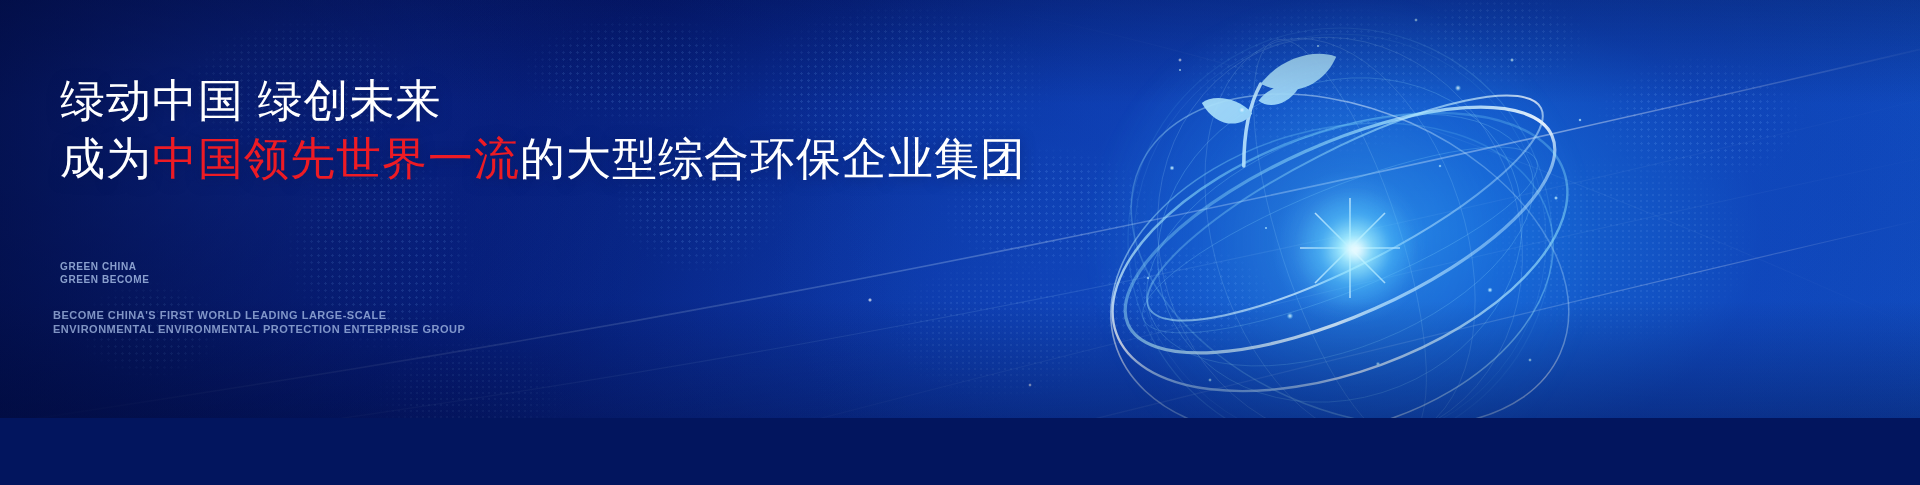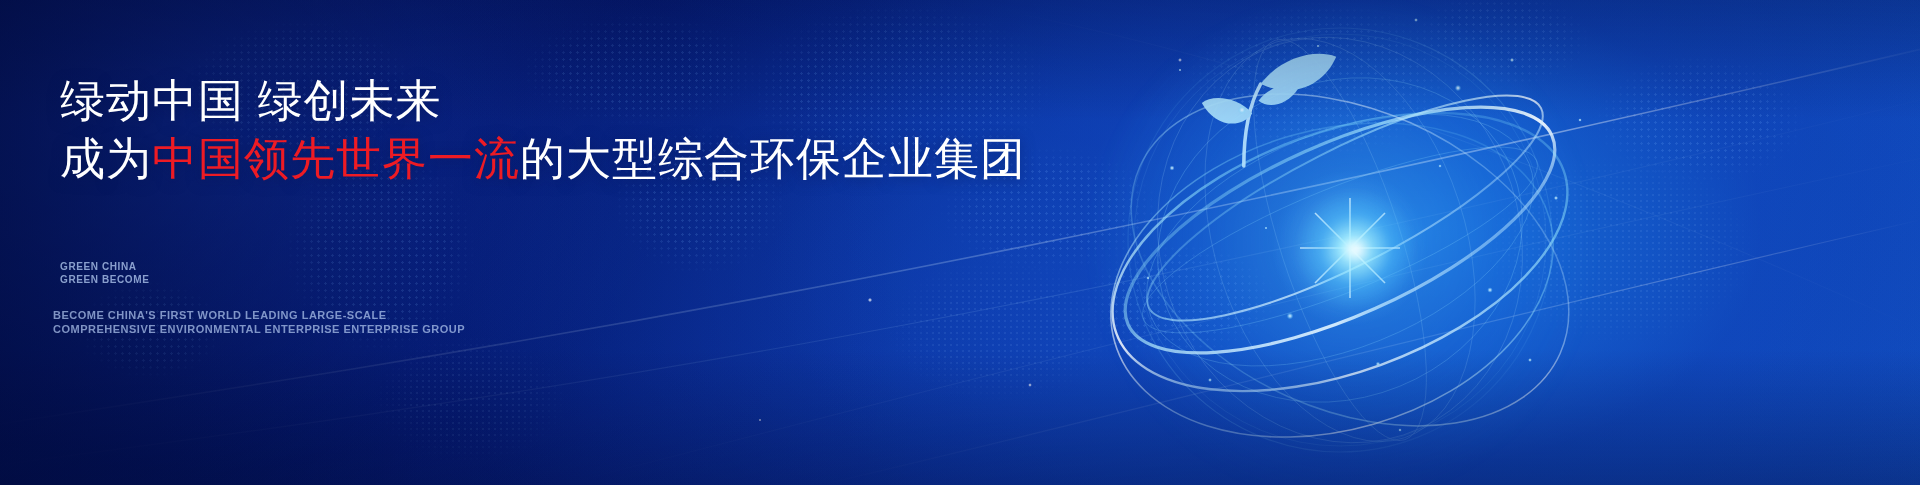--- a/index.html
+++ b/index.html
@@ -6,21 +6,21 @@
   html, body {
     width:1920px; height:485px;
     overflow:hidden;
     background:#02155e;
     font-family:"Liberation Sans", sans-serif;
   }
 
   #banner {
     position:relative;
     width:1920px;
-    height:485px;
+    height:418px;
     overflow:hidden;
     background:
       radial-gradient(ellipse 900px 620px at 1420px 230px, rgba(26,120,225,0.85) 0%, rgba(16,72,190,0.45) 38%, rgba(8,38,140,0.0) 72%),
       radial-gradient(ellipse 1200px 700px at 1150px 300px, rgba(20,86,205,0.55) 0%, rgba(9,40,148,0.10) 60%, rgba(5,26,110,0) 85%),
       radial-gradient(ellipse 700px 500px at 200px 120px, rgba(18,52,168,0.70) 0%, rgba(6,24,110,0.1) 70%),
       linear-gradient(115deg, #021056 0%, #041a74 28%, #0a2ea0 55%, #0f47bd 78%, #1356cc 100%);
   }
 
   
   .dotmap {
@@ -296,16 +296,16 @@
     <div class="headline-2"><span>成为</span><span class="hl-red">中国领先世界一流</span><span>的大型综合环保企业集团</span></div>
   </div>
 
   <div class="sub-en">
     <div>GREEN CHINA</div>
     <div>GREEN BECOME</div>
   </div>
 
   <div class="sub-en-2">
     <div>BECOME CHINA'S FIRST WORLD LEADING LARGE-SCALE</div>
-    <div>COMPREHENSIVE ENVIRONMENTAL ENTERPRISE ENTERPRISE GROUP</div>
+    <div>ENVIRONMENTAL ENVIRONMENTAL PROTECTION ENTERPRISE GROUP</div>
   </div>
 
 </div>
 
 </body></html>

